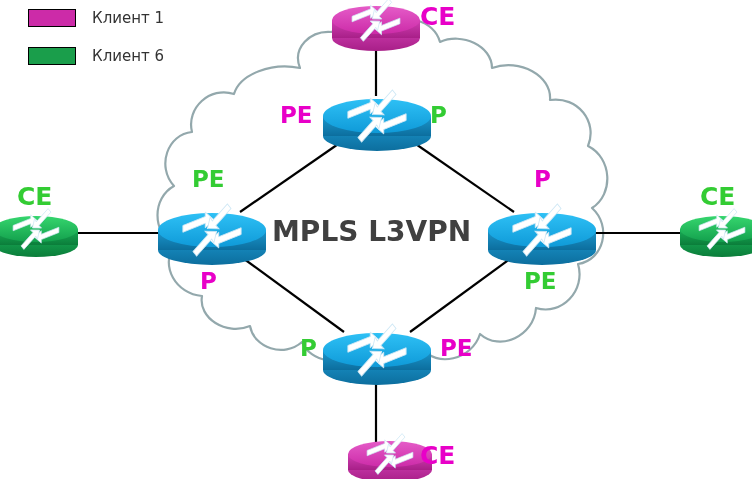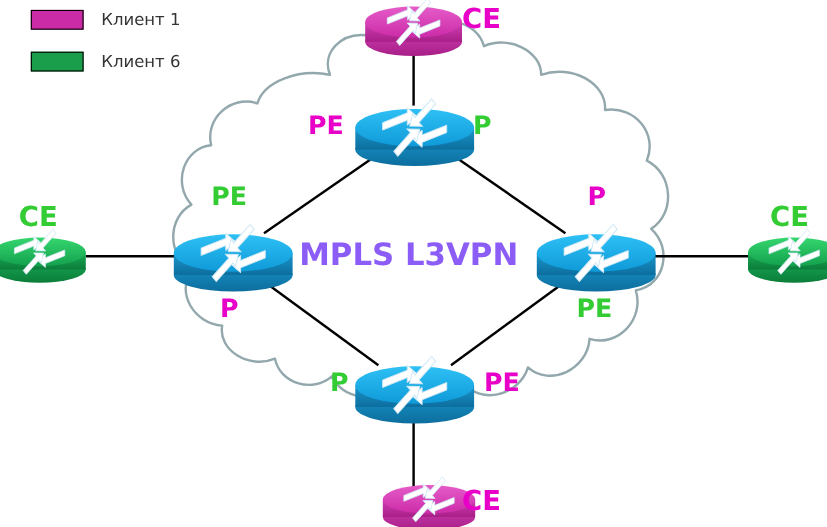--- a/index.html
+++ b/index.html
@@ -55,21 +55,21 @@
     font-size: 23px;
     white-space: nowrap;
     line-height: 1;
     text-align: right;
   }
   .center-label {
     position: absolute;
     font-family: "DejaVu Sans", sans-serif;
     font-weight: bold;
     font-size: 28px;
-    color: #8b5cf6;
+    color: #404040;
     white-space: nowrap;
     line-height: 1;
   }
 </style>
 </head>
 <body>
 
 <div id="canvas">
 
   <svg id="diagram-svg" viewBox="0 0 752 479">

